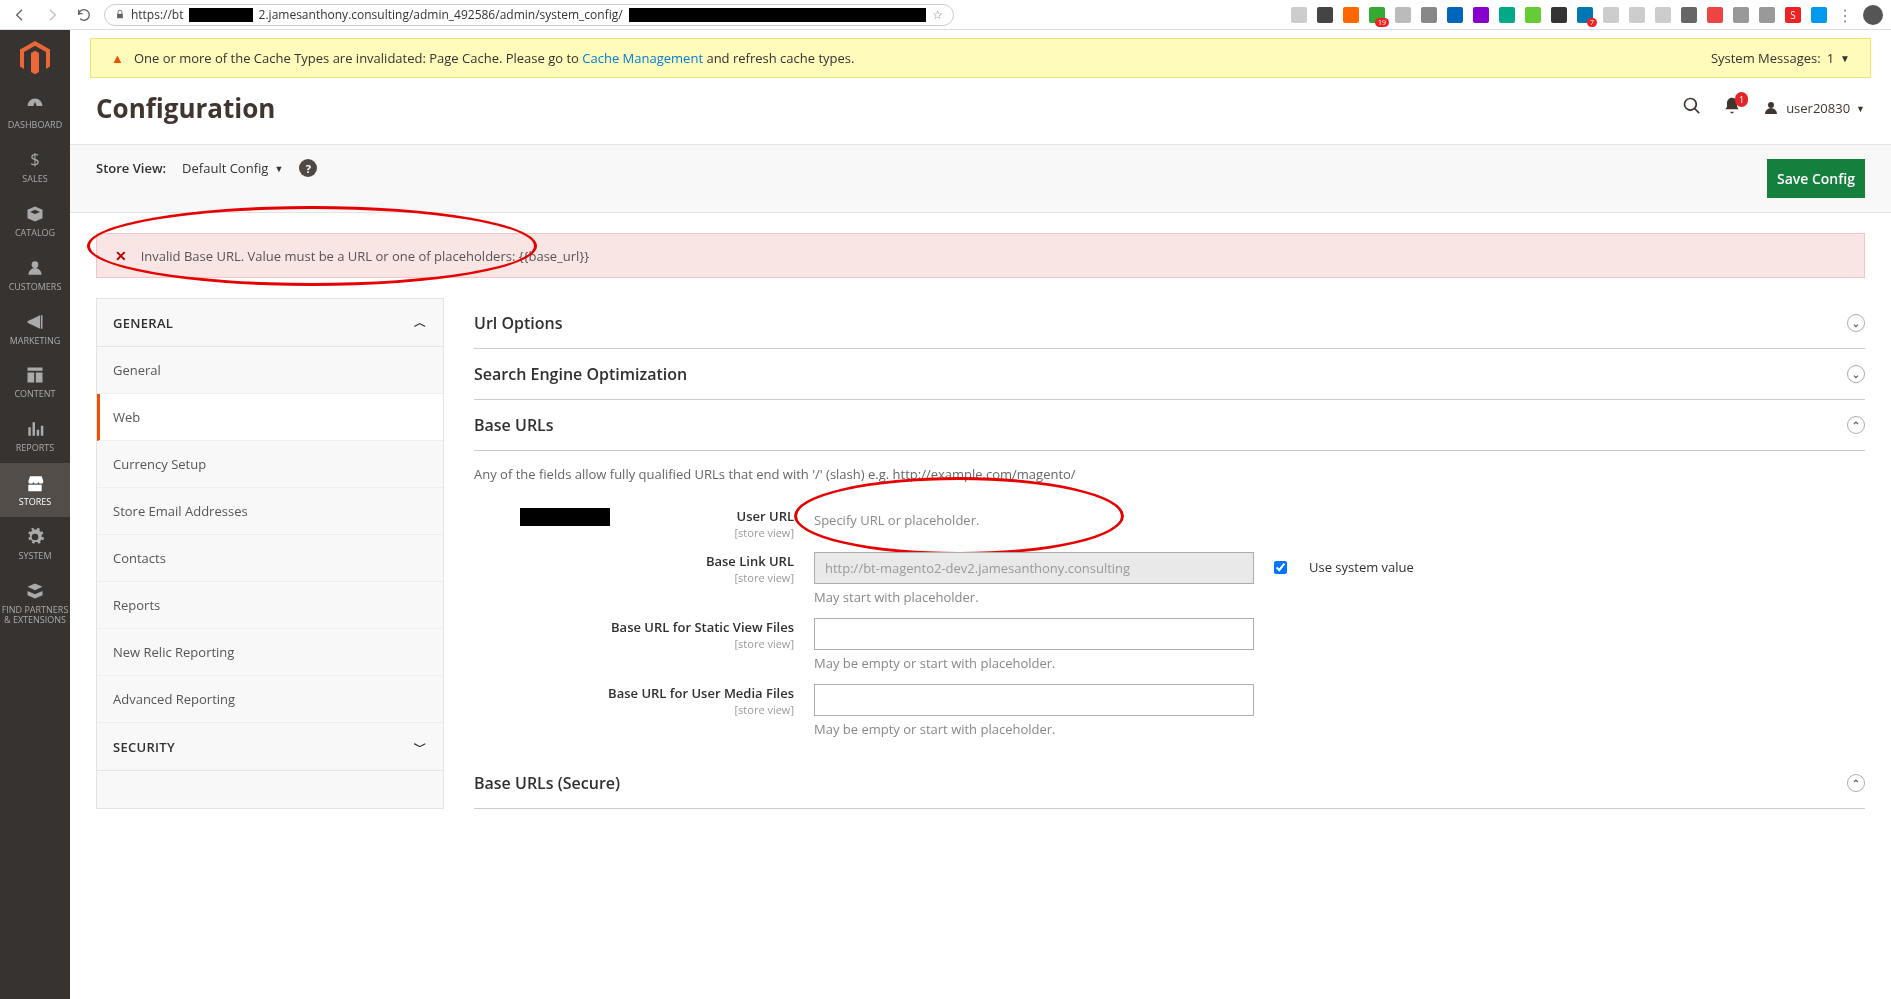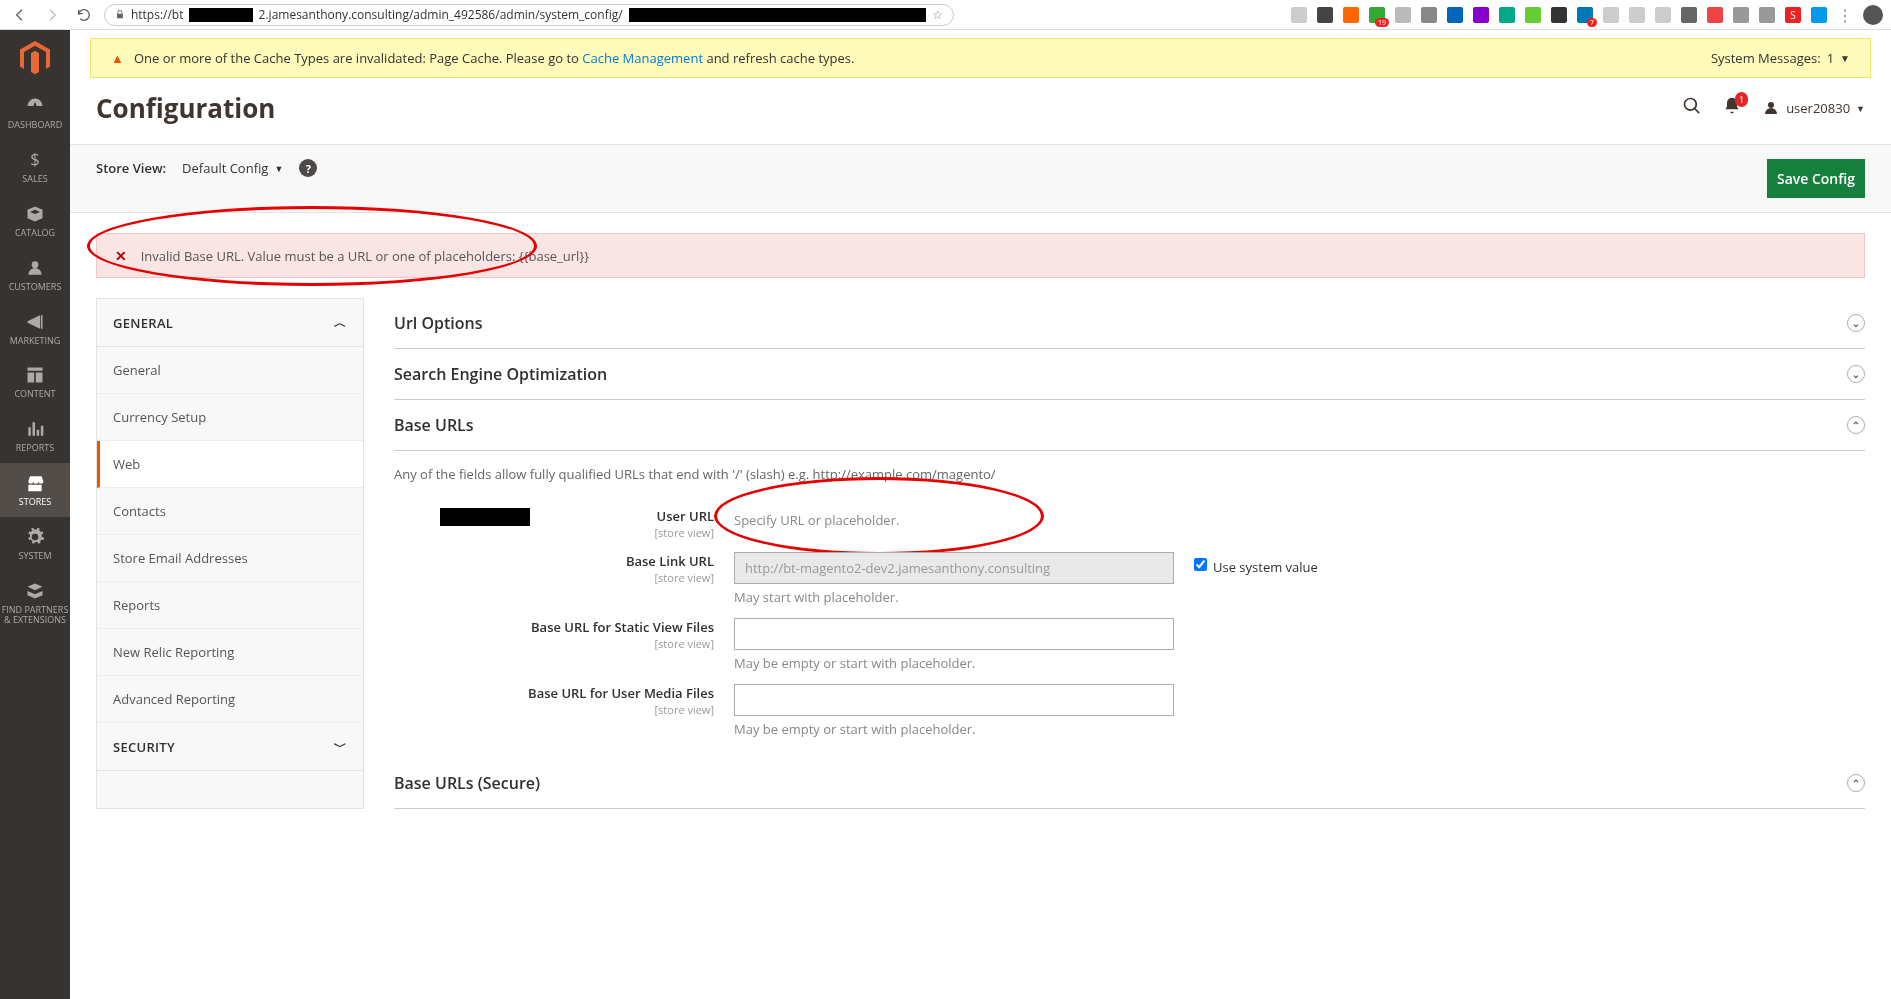--- a/index.html
+++ b/index.html
@@ -31,38 +31,38 @@
 .user-menu{display:flex;align-items:center;gap:6px;font-size:13px;color:#41362f}
 .toolbar{background:#f8f8f8;border-top:1px solid #e3e3e3;border-bottom:1px solid #e3e3e3;padding:14px 26px;display:flex;align-items:flex-start;gap:16px}
 .toolbar-label{font-size:13px;font-weight:600;color:#303030}
 .toolbar-select{font-size:13px;color:#333;display:flex;align-items:center;gap:6px}
 .help-icon{width:18px;height:18px;background:#514943;border-radius:50%;color:#fff;display:flex;align-items:center;justify-content:center;font-size:11px;font-weight:700}
 .save-btn{margin-left:auto;background:#15803d;color:#fff;border:none;padding:10px 10px;font-size:14px;font-weight:600;cursor:pointer}
 .error-msg{background:#fae5e5;border:1px solid #f5c4c4;margin:20px 26px;padding:12px 18px;display:flex;align-items:center;gap:14px;font-size:13px;color:#555;position:relative}
 .error-x{color:#b30000;font-weight:700;font-size:14px}
 .red-ellipse{position:absolute;border:3px solid #e60000;border-radius:50%;pointer-events:none}
 .content-cols{display:flex;padding:0 26px}
-.config-sidebar{width:268px;background:#f8f8f8;border:1px solid #e3e3e3}
+.config-sidebar{width:348px;background:#f8f8f8;border:1px solid #e3e3e3}
 .sb-group{padding:14px 16px;font-size:13px;font-weight:600;color:#303030;display:flex;align-items:center;justify-content:space-between;cursor:pointer;border-bottom:1px solid #e3e3e3;letter-spacing:.3px}
 .sb-item{padding:14px 16px;font-size:13px;color:#555;cursor:pointer;border-bottom:1px solid #eee}
 .sb-item.active{background:#fff;border-left:3px solid #eb5202;padding-left:13px;margin-left:0}
 .config-body{flex:1;padding:0 0 0 30px}
 .section-head{padding:14px 0;font-size:16px;font-weight:600;color:#303030;display:flex;align-items:center;justify-content:space-between;border-bottom:1px solid #ccc;cursor:pointer}
 .chev{width:18px;height:18px;border:1px solid #adadad;border-radius:50%;display:flex;align-items:center;justify-content:center;font-size:10px;color:#666}
 .section-body{padding:14px 0}
 .section-desc{font-size:13px;color:#666;margin-bottom:18px}
 .form-row{display:flex;align-items:flex-start;padding:6px 0;position:relative}
 .form-label{width:340px;text-align:right;padding-right:20px}
 .form-label-main{font-size:13px;font-weight:600;color:#303030}
 .form-label-scope{font-size:11px;color:#999}
 .form-field{width:440px}
 .form-field input{width:100%;height:32px;border:1px solid #adadad;padding:0 10px;font-size:13px;color:#333}
 .form-field input:disabled{background:#e9e9e9;color:#999}
 .form-hint{font-size:13px;color:#888;margin-top:4px}
-.form-check{margin-left:20px;display:flex;align-items:flex-start;gap:6px;font-size:13px;color:#303030;padding-top:6px}
+.form-check{margin-left:20px;display:flex;align-items:center;gap:22px;font-size:13px;color:#303030;padding-top:6px}
 .input-redact{position:absolute;background:#000;height:18px;pointer-events:none}
 .avatar-img{width:20px;height:20px;border-radius:50%;background:#555}
 </style>
 </head>
 <body>
 
 <div class="browser-chrome">
   <span class="nav-btn">
       <svg width="16" height="16" viewBox="0 0 24 24">
         <path d="M15 4l-8 8 8 8" stroke="#5f6368" stroke-width="2" fill="none"></path>
@@ -242,24 +242,24 @@
       <div class="red-ellipse" style="left:-10px;top:-28px;width:450px;height:80px"></div>
     </div>
 
     <div class="content-cols">
       <div class="config-sidebar">
         <div class="sb-group">
           <span>GENERAL</span>
           <span>︿</span>
         </div>
         <div class="sb-item">General</div>
+        <div class="sb-item active">Web</div>
         <div class="sb-item">Currency Setup</div>
-        <div class="sb-item active">Web</div>
+        <div class="sb-item">Store Email Addresses</div>
         <div class="sb-item">Contacts</div>
-        <div class="sb-item">Store Email Addresses</div>
         <div class="sb-item">Reports</div>
         <div class="sb-item">New Relic Reporting</div>
         <div class="sb-item">Advanced Reporting</div>
         <div class="sb-group">
           <span>SECURITY</span>
           <span>﹀</span>
         </div>
       </div>
 
       <div class="config-body">

